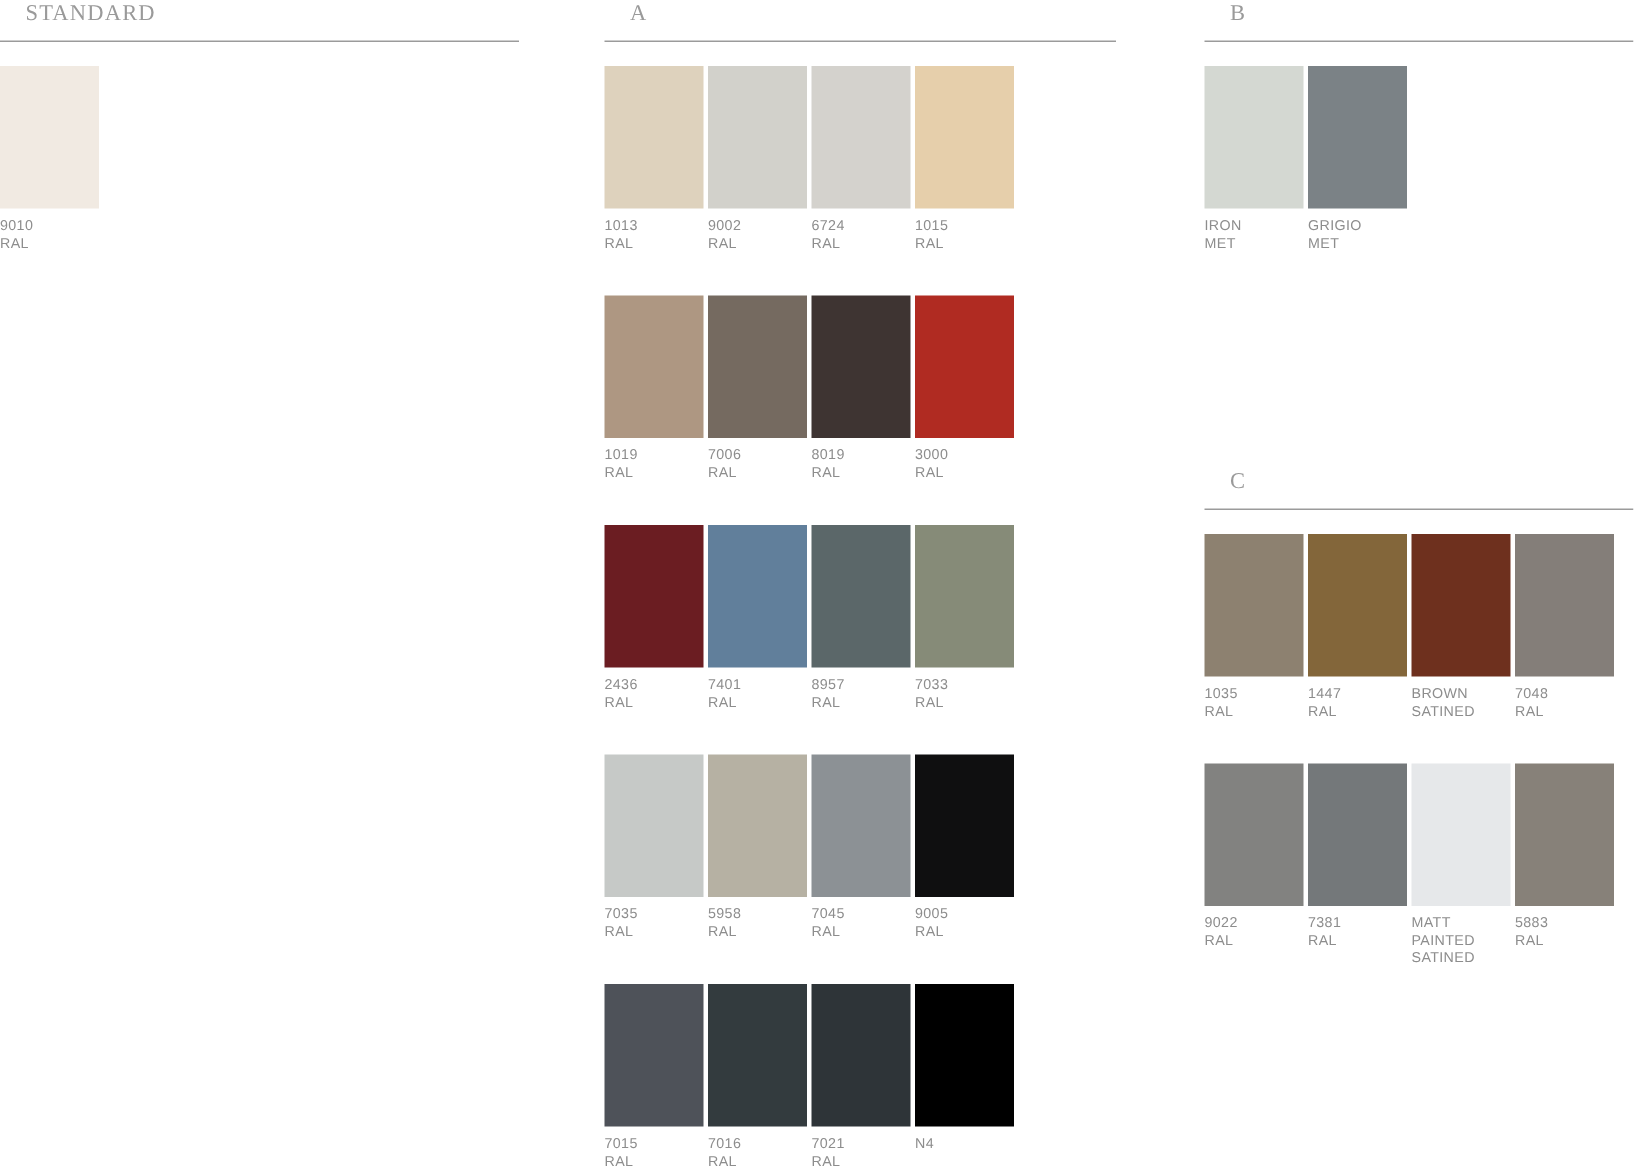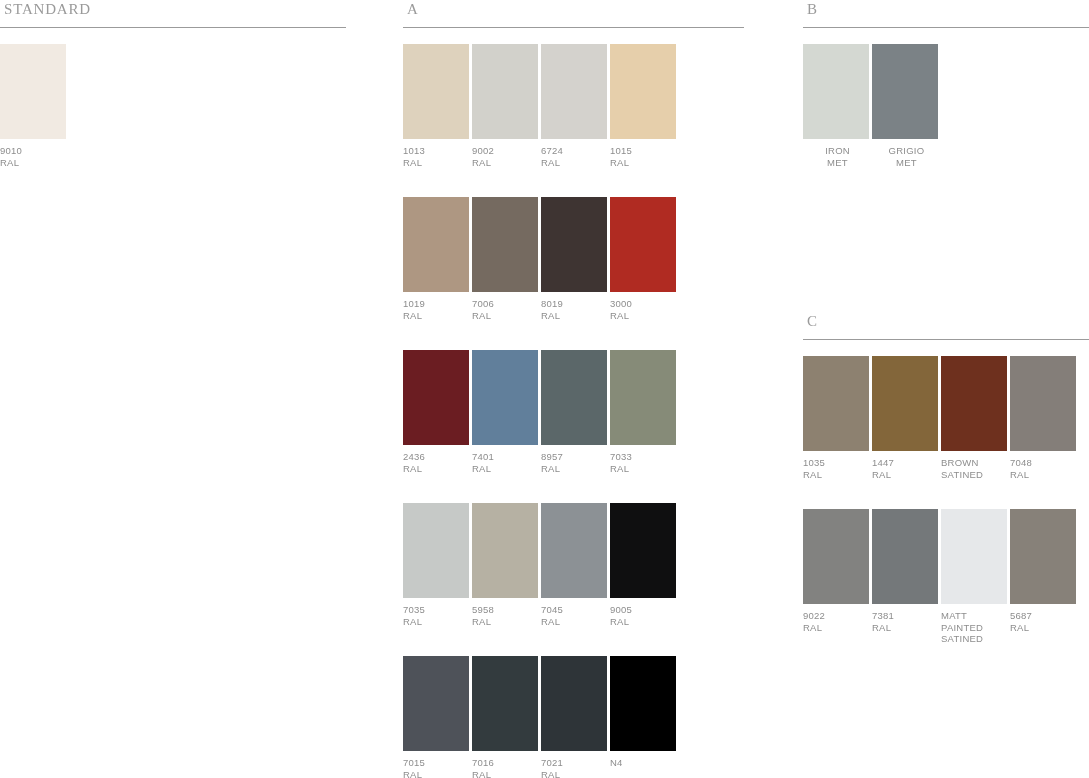--- a/index.html
+++ b/index.html
@@ -28,21 +28,21 @@
   #col-bc       { left: 803px; width: 286px; }
 
   .group { position: relative; }
 
   .group-header {
     position: relative;
     height: 30px;
   }
   .group-title {
     position: absolute;
-    left: 4px;
+    left: 17px;
     top: 0;
     font-family: "Liberation Serif", serif;
     font-size: 15px;
     letter-spacing: 0.8px;
     color: #9a9a9a;
     line-height: 18px;
     white-space: nowrap;
   }
   .group-rule {
     position: absolute;
@@ -74,21 +74,21 @@
     line-height: 11.5px;
     color: #8d8d8d;
     letter-spacing: 0.25px;
     font-family: "Liberation Sans", sans-serif;
   }
   .swatch-label span { display: block; }
 
   
   #col-standard .swatch-grid { margin-top: 14px; }
   #col-a .swatch-grid { margin-top: 14px; }
-  #group-b .swatch-grid { margin-top: 14px; text-align: center; }
+  #group-b .swatch-grid { margin-top: 14px; }
   #group-c { margin-top: 115px; }
   #group-c .swatch-grid { margin-top: 14px; }
 </style>
 </head>
 <body>
 
 <div class="page">
 
   <div class="column" id="col-standard">
     <div class="group" id="group-standard">
@@ -333,21 +333,21 @@
             <div class="swatch-chip" style="background: rgb(230, 232, 234);"></div>
             <div class="swatch-label">
               <span>MATT</span>
               <span>PAINTED</span>
               <span>SATINED</span>
             </div>
           </div>
           <div class="swatch-cell">
             <div class="swatch-chip" style="background: rgb(135, 129, 121);"></div>
             <div class="swatch-label">
-              <span>5687</span>
+              <span>5883</span>
               <span>RAL</span>
             </div>
           </div>
         </div>
     </div>
   </div>
 
 </div>
 
 </body></html>

